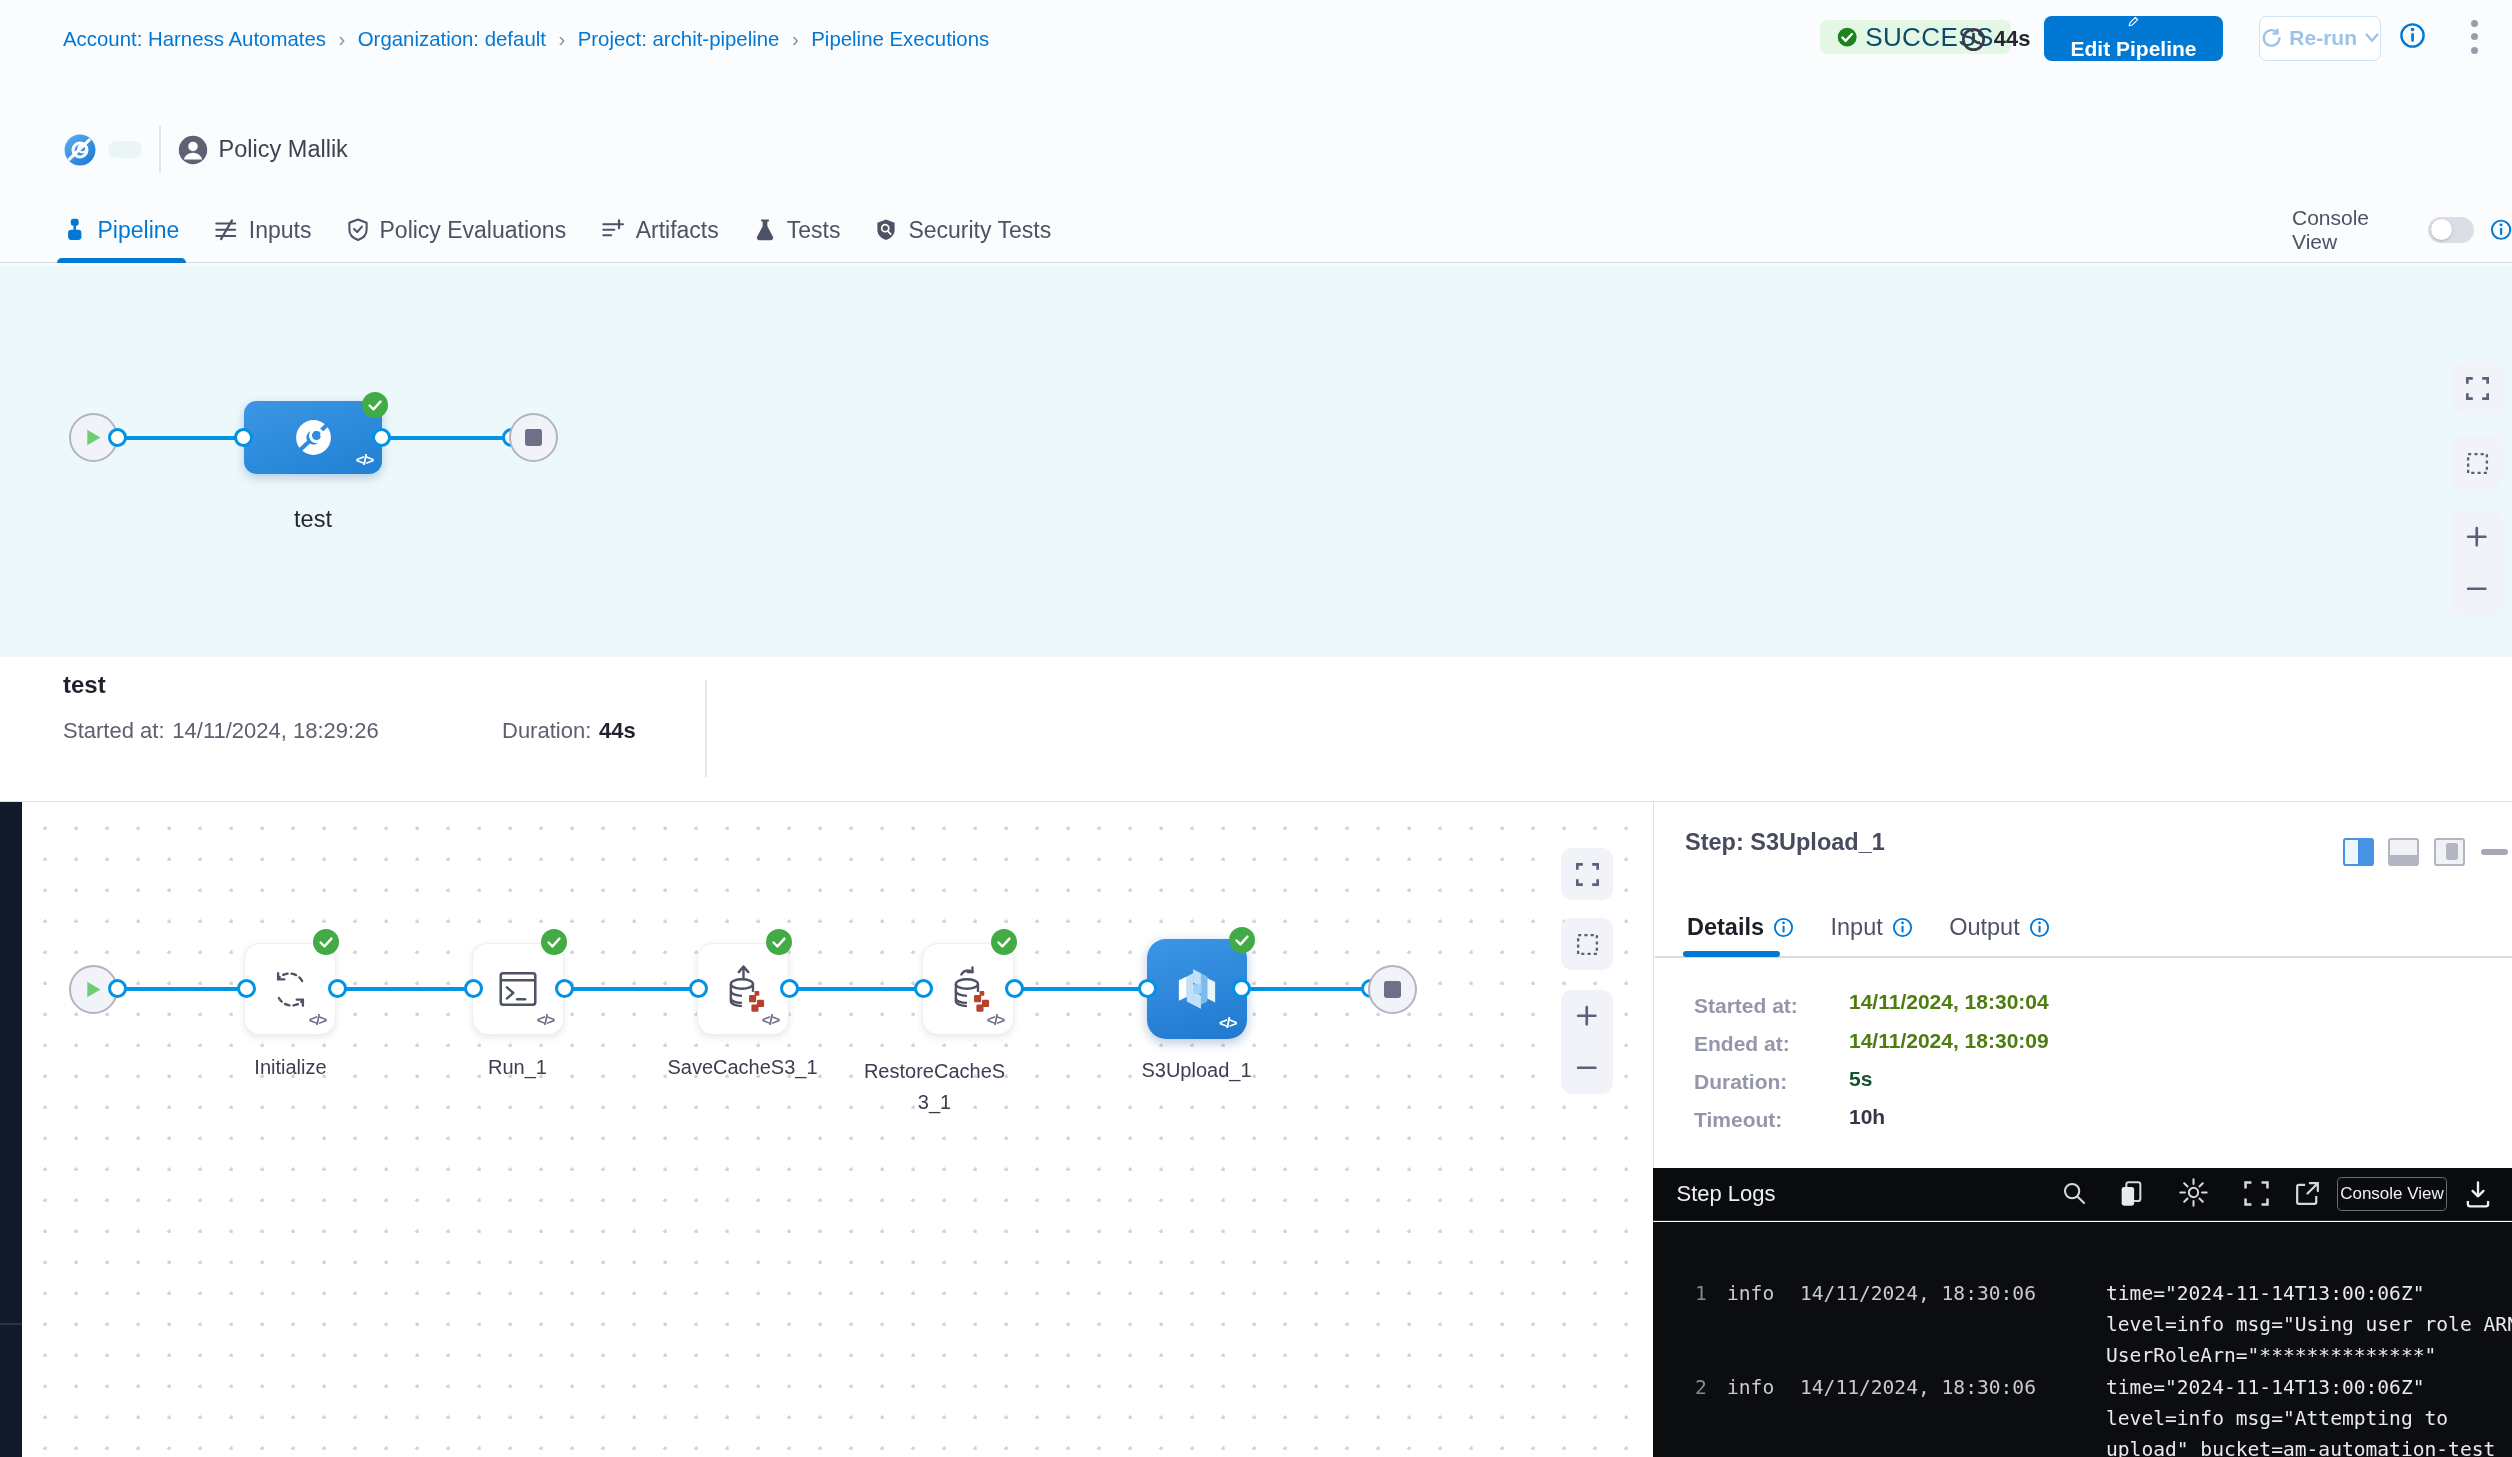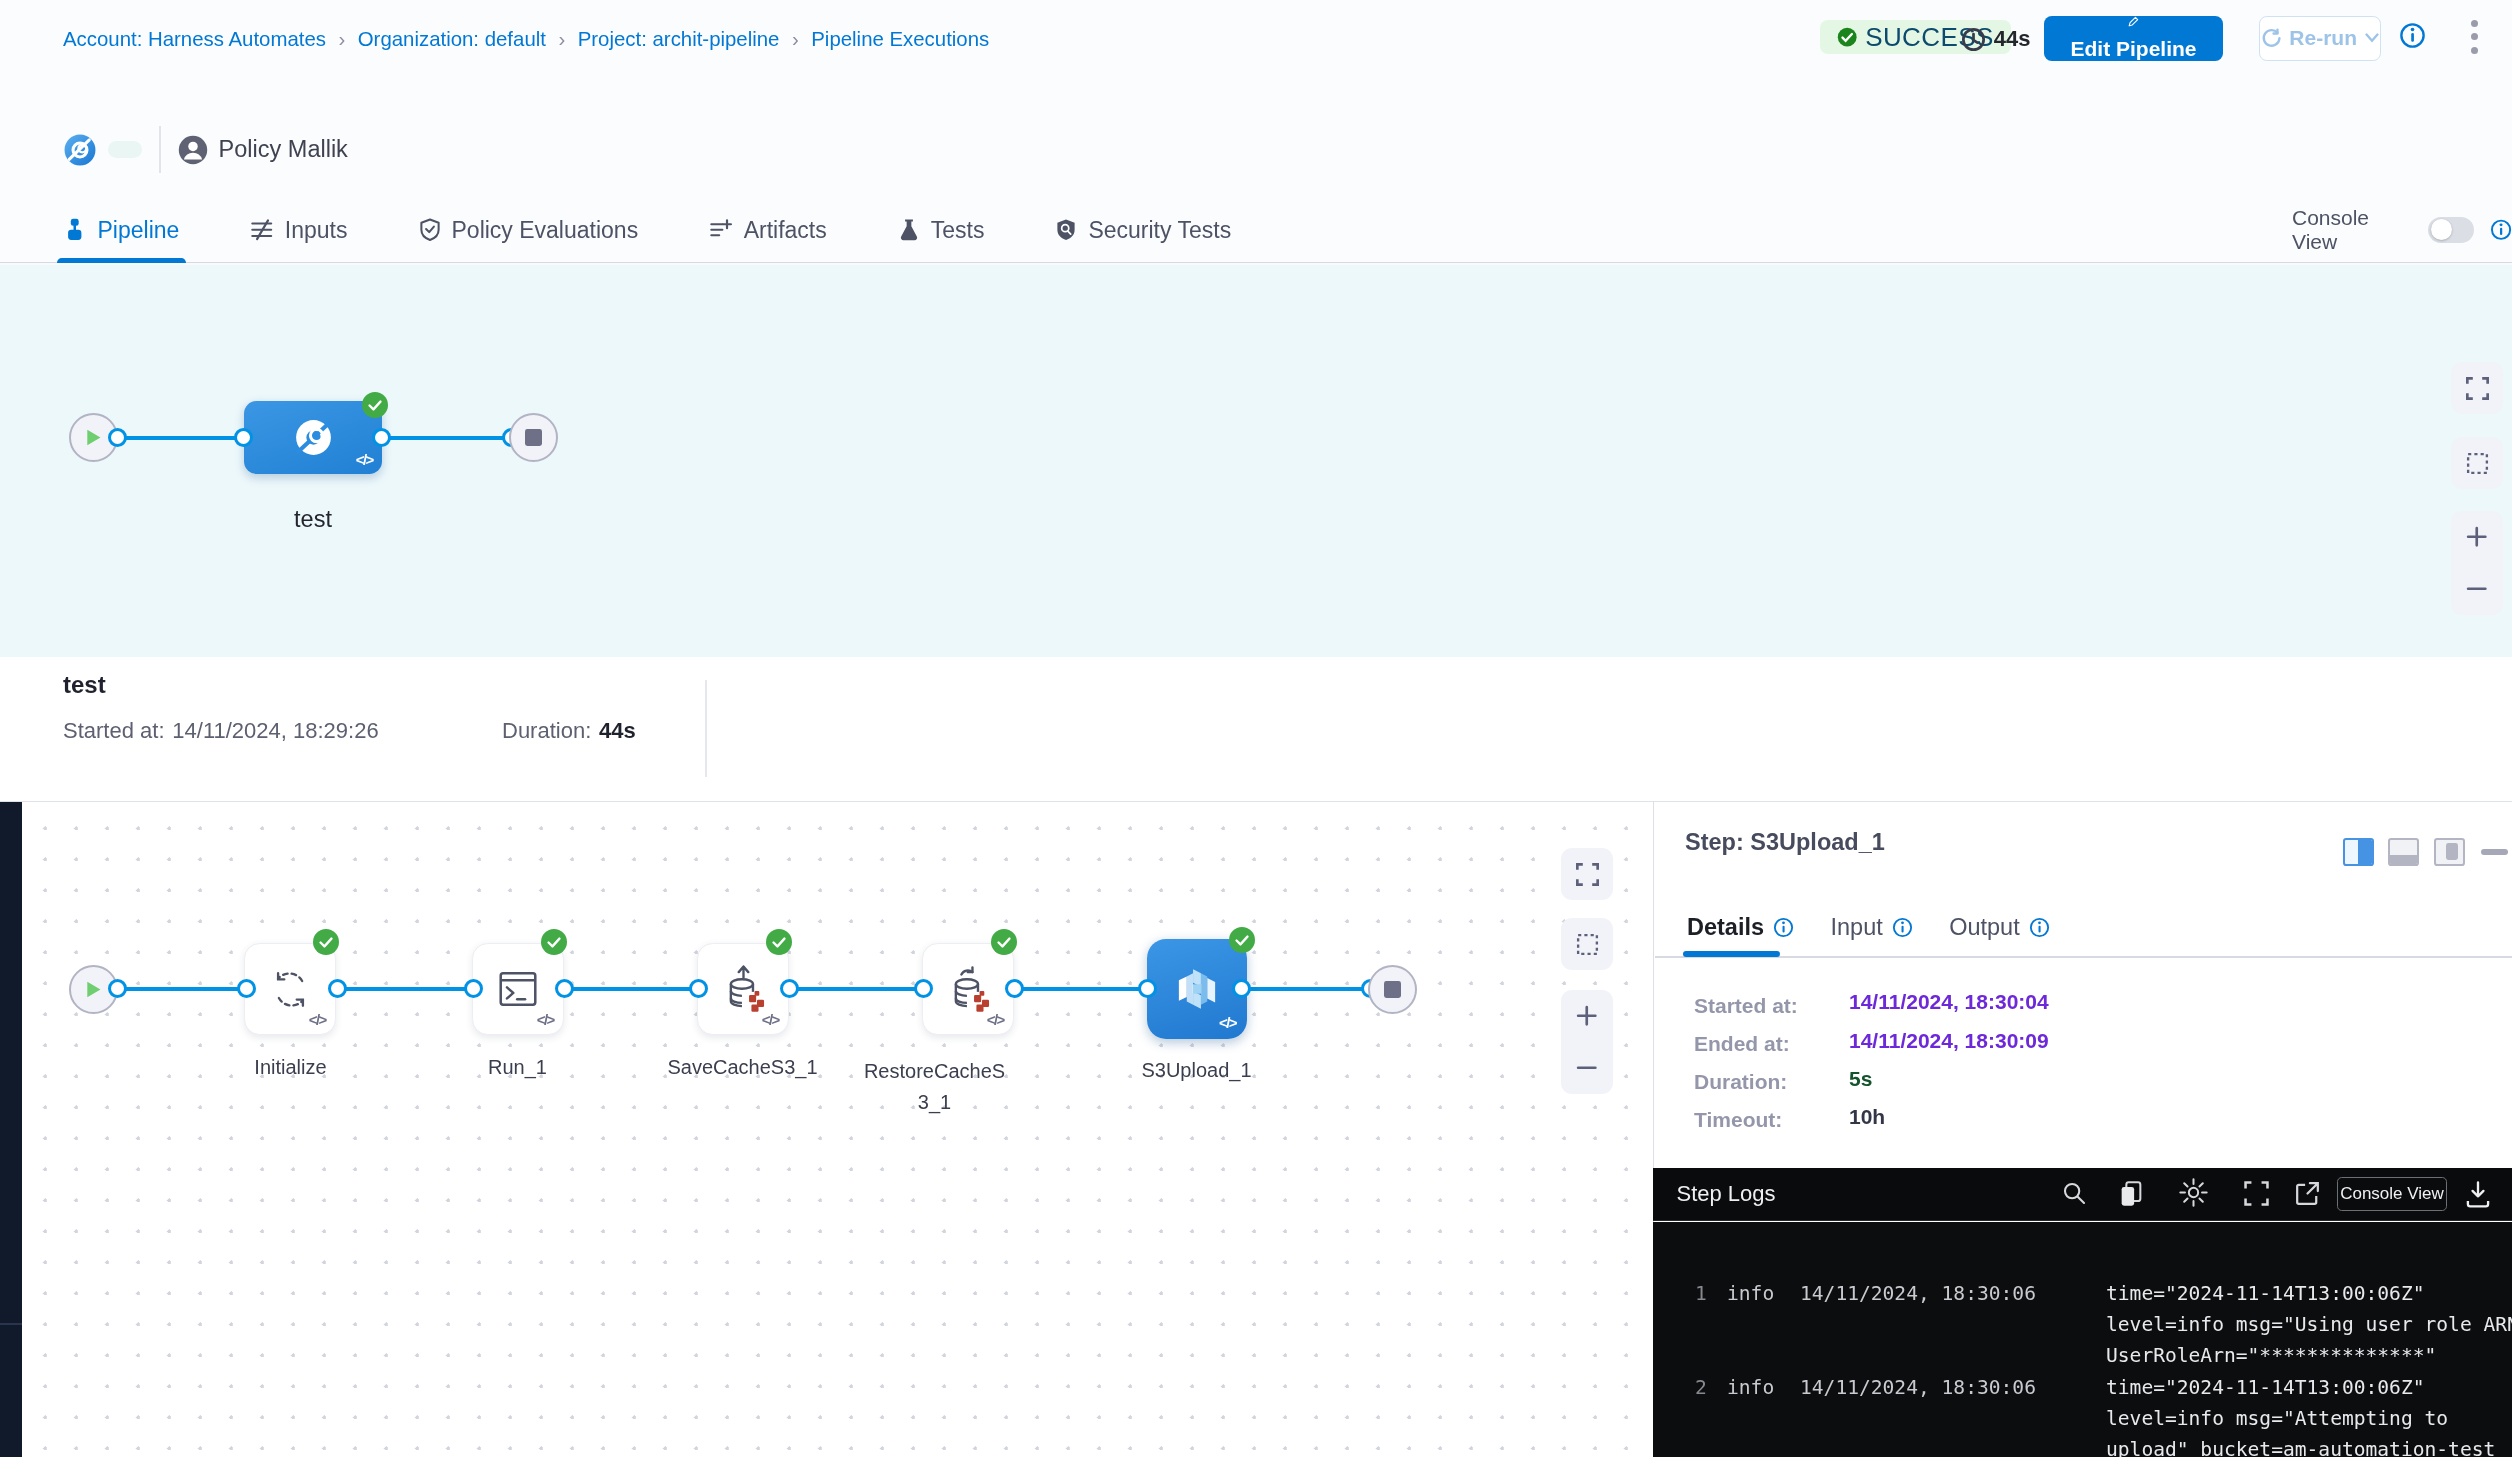--- a/index.html
+++ b/index.html
@@ -23,21 +23,21 @@
   .stepnode { position:absolute; width:92px; height:92px; background:#fff; border-radius:15.7px;
               border:0.8px solid #eceef3; box-shadow:0 2.4px 7.8px rgba(40,45,80,.10);
               display:flex; align-items:center; justify-content:center; }
   .badge { position:absolute; width:26px; height:26px; border-radius:50%; background:#42ab45;
            display:flex; align-items:center; justify-content:center; }
   .codeglyph { position:absolute; font-size:15px; font-weight:700; color:#6e7088; letter-spacing:-1.6px; }
   .nodelabel { position:absolute; font-size:20px; color:#3b3e4e; text-align:center; }
   .cvbtn { position:absolute; width:52px; height:52px; background:#f2f3f9; border-radius:11px;
            display:flex; align-items:center; justify-content:center; color:#5c607a; }
   .kv-label { font-size:21px; font-weight:600; color:#9496aa; }
-  .kv-value { font-size:21px; font-weight:600; color:#6d28d9; }
+  .kv-value { font-size:21px; font-weight:600; color:#4d7c0f; }
   .logline { white-space:nowrap; font-family:"DejaVu Sans Mono", monospace; font-size:19.6px; }
   .toggle { width:49px; height:26px; border-radius:13.3px; background:#dcdee6; position:relative; }
   .toggle .knob { position:absolute; width:21px; height:21px; border-radius:50%; background:#fff;
                   top:2.4px; left:2.4px; box-shadow:0 0.8px 2.4px rgba(0,0,0,.25); }
   svg { display:block; }
 </style>
 </head>
 <body>
 
 <div id="root">
@@ -118,21 +118,21 @@
     <div style="width:1.6px;height:47px;background:#e3e4ea;margin:0 17px;"></div>
     <svg width="30" height="30" viewBox="0 0 38 38">
         <circle cx="19" cy="19" r="18" fill="#5f6273"></circle>
         <circle cx="19" cy="14.5" r="6" fill="#fff"></circle>
         <path d="M7.5 31a12 12 0 0123 0" fill="#fff"></path>
       </svg>
     <span style="font-size:23.5px;color:#3f4250;margin-left:11px;">Policy Mallik</span>
   </div>
 
   <div class="abs" style="left:0;top:197px;width:2512px;height:66px;border-bottom:1.6px solid #d8dae3;background:#fbfcfe;"></div>
-  <div class="abs flex" style="left:63px;top:197px;height:66px;gap:71px;">
+  <div class="abs flex" style="left:63px;top:197px;height:66px;gap:35px;">
     <div class="tab active">
       <svg width="23.5" height="23.5" viewBox="0 0 30 30">
           <rect x="10" y="1" width="10" height="9" rx="3" fill="#0278d5"></rect>
           <rect x="6.5" y="15" width="17" height="13" rx="4" fill="#0278d5"></rect>
           <rect x="13.4" y="9" width="3.2" height="7" fill="#0278d5"></rect>
         </svg>
       <span>Pipeline</span>
       <div class="underline"></div>
     </div>
     <div class="tab">

